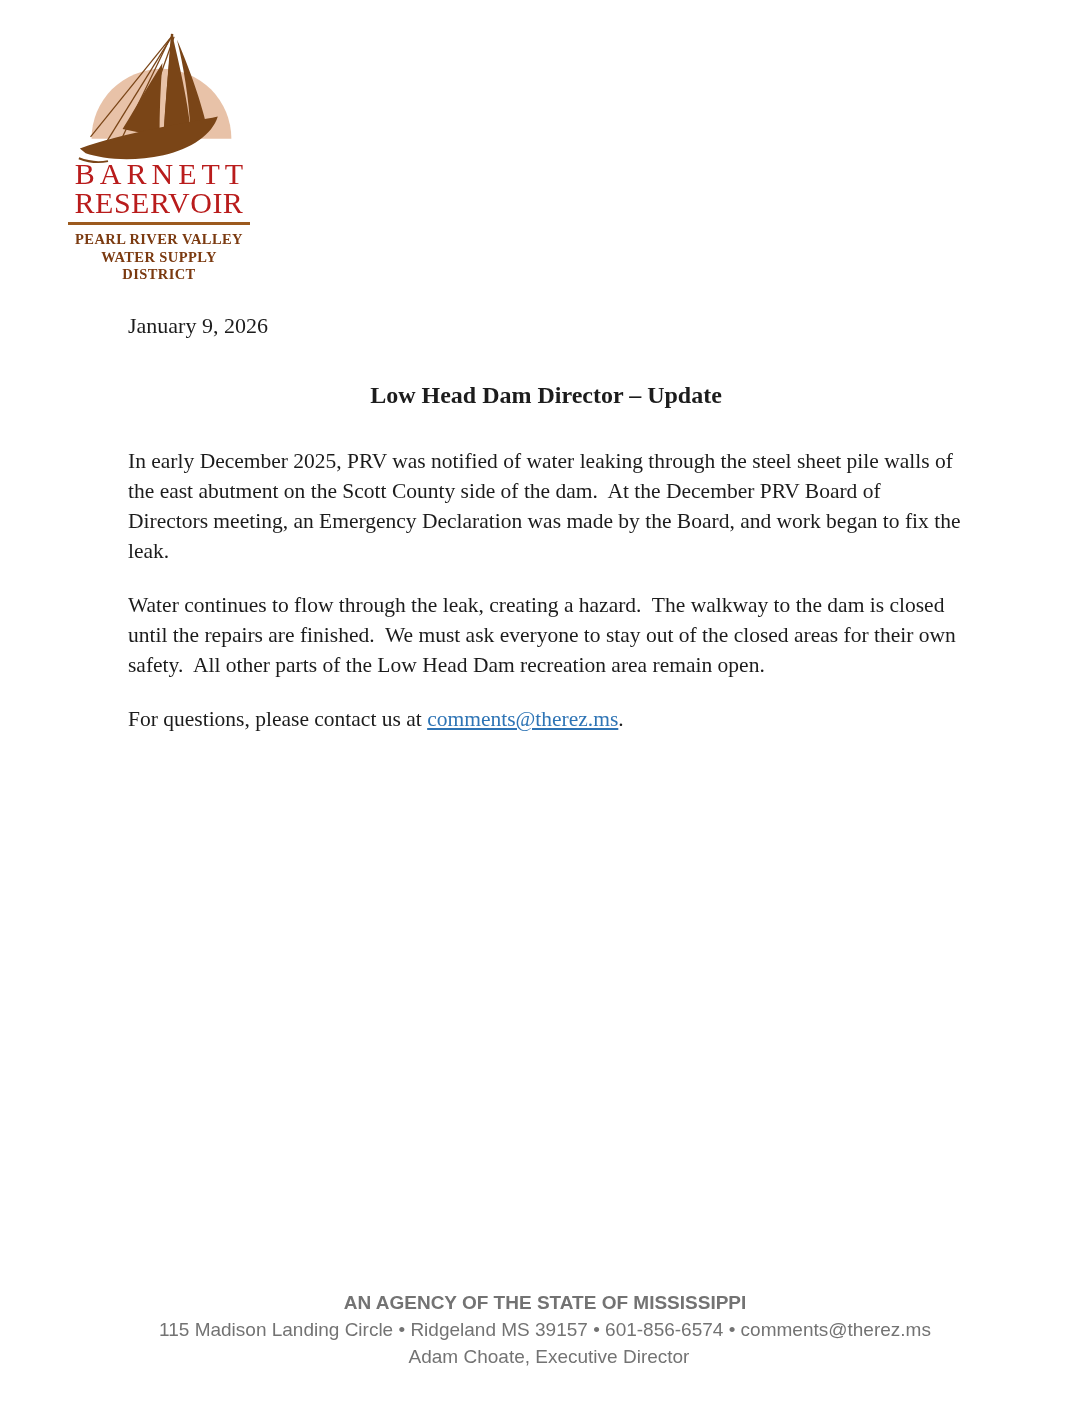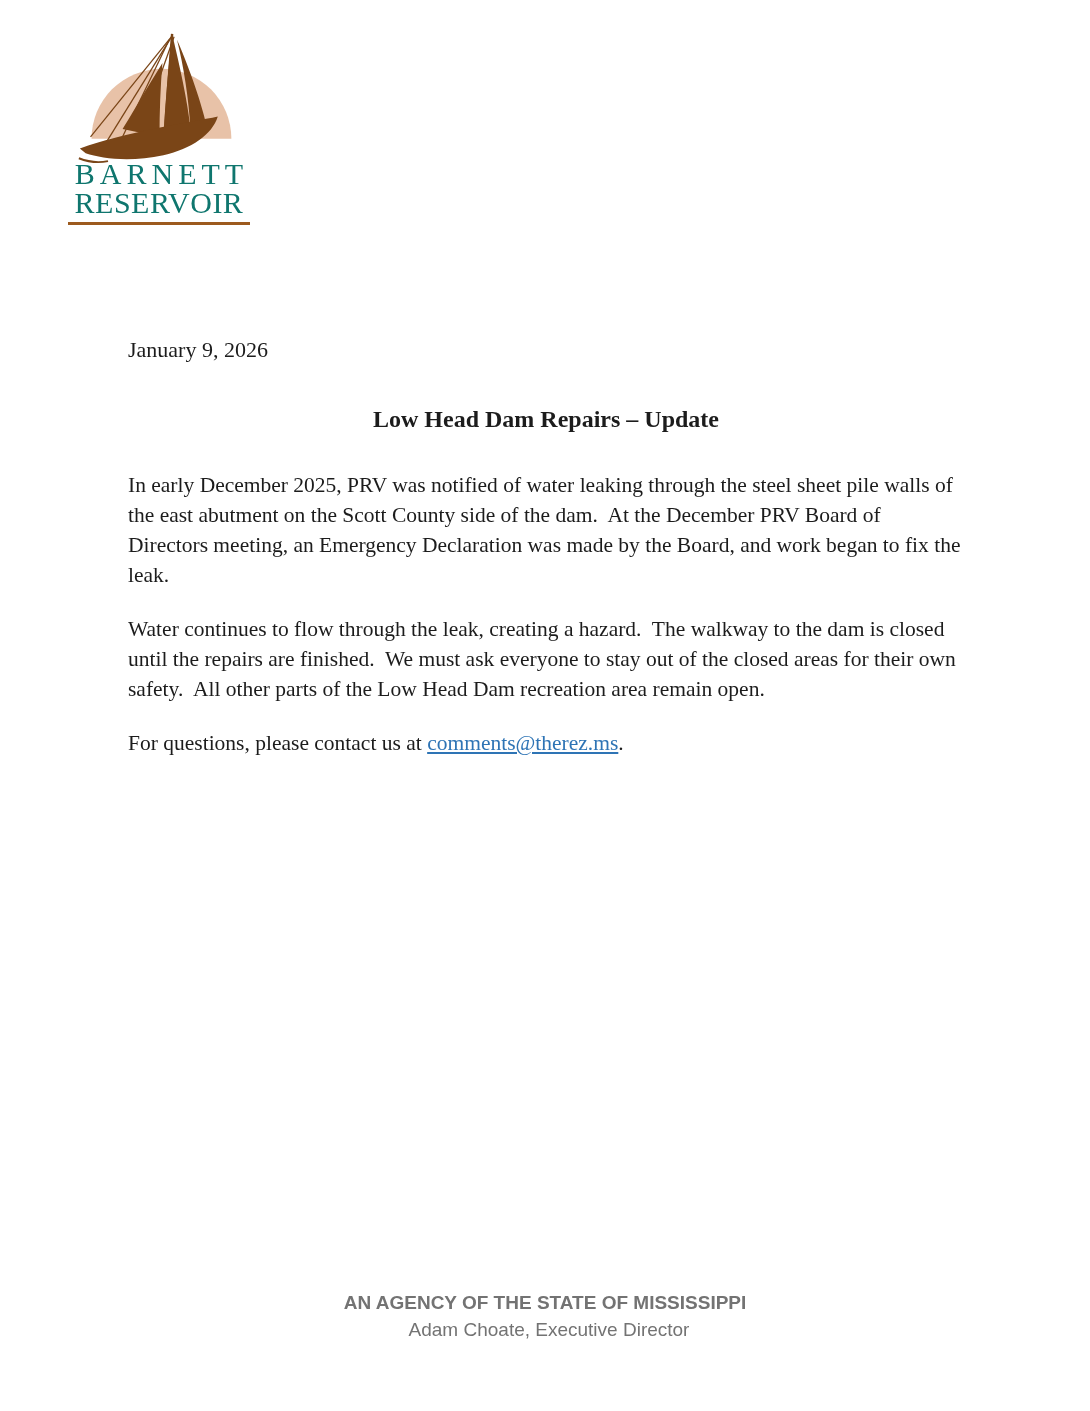--- a/index.html
+++ b/index.html
@@ -17,21 +17,21 @@
   
   .logo {
     position: absolute;
     left: 66px;
     top: 30px;
     width: 186px;
     text-align: center;
   }
   .logo svg { display: block; margin: 0 auto; }
   .wordmark {
-    color: #0f766e;
+    color: #b91c1c;
     line-height: 0.95;
     margin-top: -6px;
     font-family: "Liberation Serif", serif;
   }
   .wordmark-line1 { font-size: 30px; letter-spacing: 5px; text-indent: 5px; }
   .wordmark-line2 { font-size: 30px; letter-spacing: 0.5px; }
   .logo-rule {
     height: 3px;
     background: #9c5a1e;
     margin: 5px 2px 6px 2px;
@@ -41,21 +41,21 @@
     color: #7b3a10;
     font-size: 14.5px;
     line-height: 1.22;
     letter-spacing: 0.4px;
   }
 
   
   .content {
     position: absolute;
     left: 128px;
-    top: 336px;
+    top: 312px;
     width: 836px;
   }
   .date {
     font-size: 22px;
     line-height: 28px;
     margin: 0 0 40px 0;
   }
   .title {
     font-size: 24px;
     line-height: 30px;
@@ -116,28 +116,33 @@
 
       <path d="M13,122 C58,105 128,95 155,89 C149,108 128,122 99,129 C67,136 36,133 19,127 Z" fill="#7a4517"></path>
 
       <path d="M12,132 C22,136 32,137 42,135" stroke="#7a4517" stroke-width="2" fill="none"></path>
     </svg>
     <div class="wordmark">
       <div class="wordmark-line1">BARNETT</div>
       <div class="wordmark-line2">RESERVOIR</div>
     </div>
     <div class="logo-rule"></div>
+    <div class="district">
+      <div>PEARL RIVER VALLEY</div>
+      <div>WATER SUPPLY DISTRICT</div>
+    </div>
   </div>
 
   <div class="content">
     <p class="date">January 9, 2026</p>
-    <h1 class="title">Low Head Dam Repairs – Update</h1>
+    <h1 class="title">Low Head Dam Director – Update</h1>
     <p class="para">In early December 2025, PRV was notified of water leaking through the steel sheet pile walls of the east abutment on the Scott County side of the dam.  At the December PRV Board of Directors meeting, an Emergency Declaration was made by the Board, and work began to fix the leak.</p>
     <p class="para">Water continues to flow through the leak, creating a hazard.  The walkway to the dam is closed until the repairs are finished.  We must ask everyone to stay out of the closed areas for their own safety.  All other parts of the Low Head Dam recreation area remain open.</p>
     <p class="para contact-line"><span>For questions, please contact us at </span><a href="#">comments@therez.ms</a><span>.</span></p>
   </div>
 
   <div class="footer">
     <div class="footer-line1">AN AGENCY OF THE STATE OF MISSISSIPPI</div>
+    <div class="footer-line2">115 Madison Landing Circle • Ridgeland MS 39157 • 601-856-6574 • comments@therez.ms</div>
     <div class="footer-line3">Adam Choate, Executive Director</div>
   </div>
 
 </div>
 
 </body></html>

